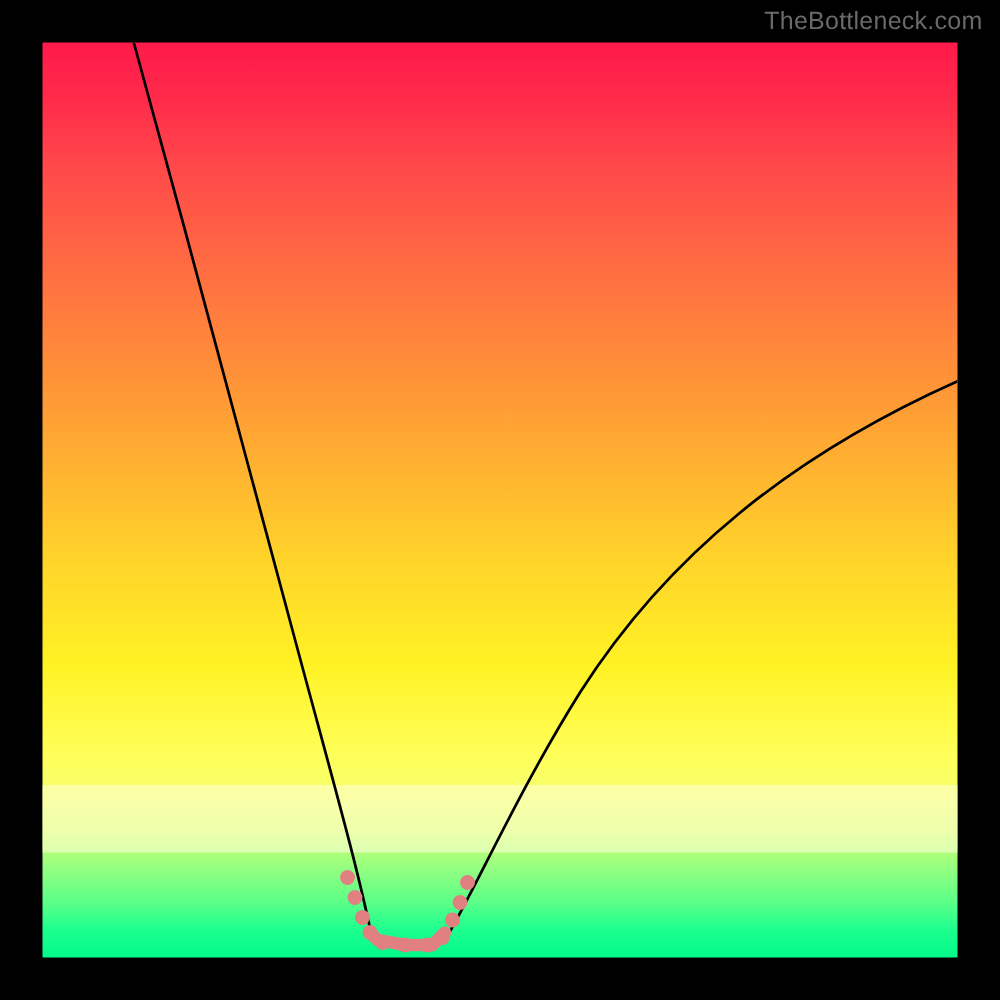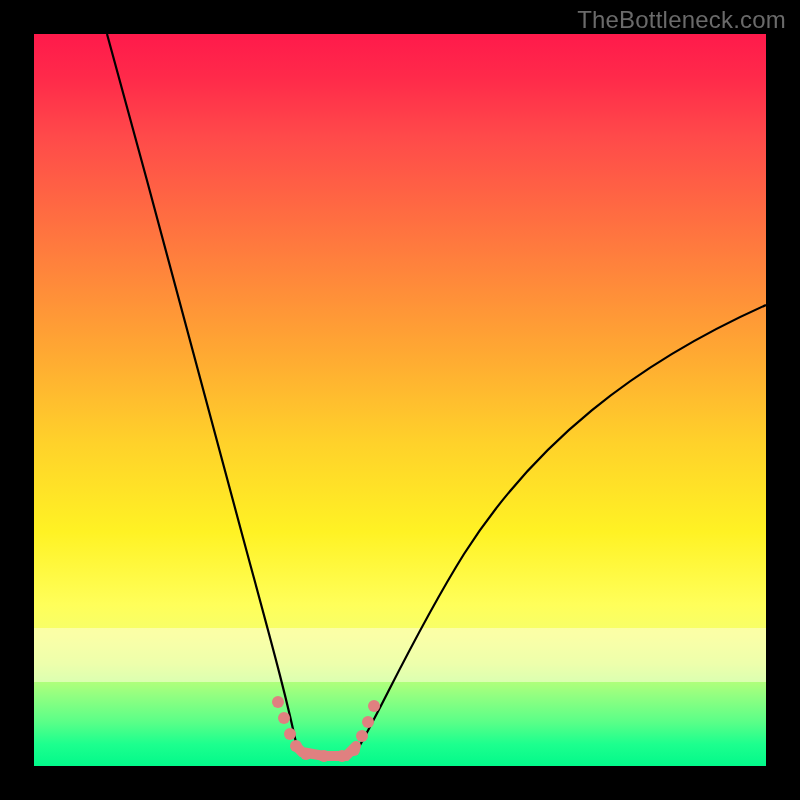--- a/index.html
+++ b/index.html
@@ -8,21 +8,21 @@
     position: relative;
     width: 800px;
     height: 800px;
     background: #000;
   }
   .watermark {
     position: absolute;
     top: 6px;
     right: 14px;
     font-family: Arial, Helvetica, sans-serif;
-    font-size: 24px;
+    font-size: 20px;
     color: #6a6a6a;
     letter-spacing: 0.2px;
     z-index: 5;
   }
   .plot-area {
     position: absolute;
     left: 34px;
     top: 34px;
     width: 732px;
     height: 732px;

